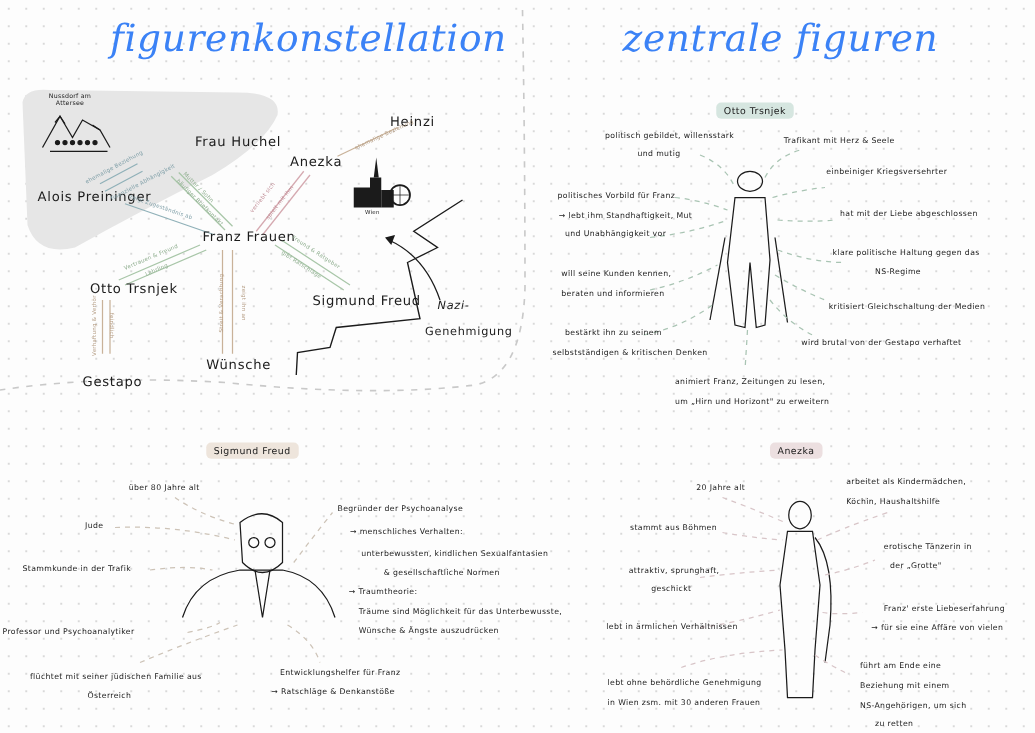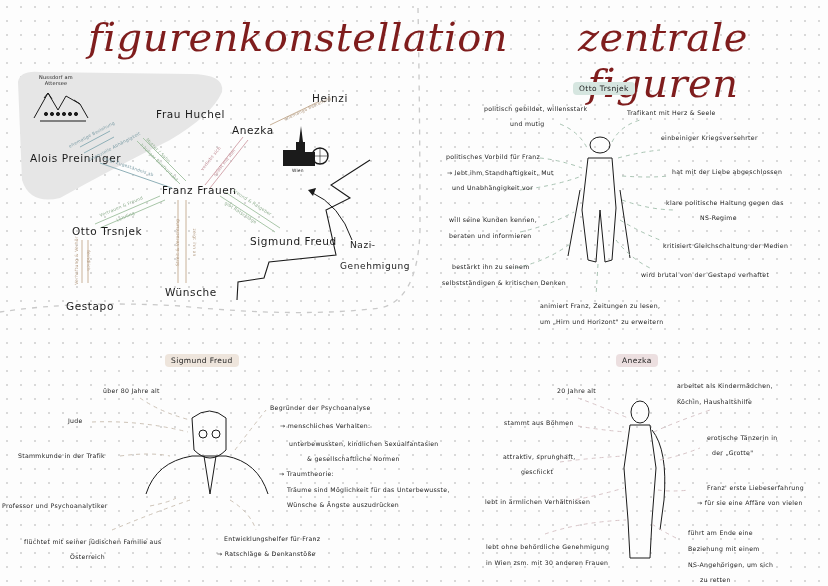--- a/index.html
+++ b/index.html
@@ -1,20 +1,20 @@
 <!DOCTYPE html>
 <html><head>
 <meta charset="utf-8">
 <style>
   html,body{margin:0;padding:0;}
   body{width:828px;height:586px;position:relative;overflow:hidden;background:#fdfdfd;
     font-family:"DejaVu Sans", sans-serif;color:#1b1b1b;
     background-image:radial-gradient(#d9d9d9 0.8px, transparent 1px);background-size:14px 14px;}
   .abs{position:absolute;}
-  .title{font-family:"DejaVu Serif", serif;font-style:italic;font-size:40px;letter-spacing:0.5px;color:#7f1d1d;text-align:center;}
+  .title{font-family:"DejaVu Serif", serif;font-style:italic;font-size:30px;letter-spacing:0.5px;color:#3b82f6;text-align:center;}
   .node{font-size:10.5px;letter-spacing:0.6px;white-space:nowrap;text-align:right;}
   .note{font-size:6.2px;letter-spacing:0.3px;white-space:nowrap;color:#222;}
   .tiny{font-size:4.4px;letter-spacing:0.2px;white-space:nowrap;}
   .badge{font-size:7.5px;padding:2px 6px;border-radius:4px;letter-spacing:0.4px;}
   svg{position:absolute;left:0;top:0;}
 </style>
 </head>
 <body>
 
 <svg width="828" height="586" viewBox="0 0 828 586">
@@ -126,21 +126,21 @@
     <path d="M658 490 Q670 492 690 490"></path>
     <path d="M652 524 Q660 530 680 540"></path>
   </g>
 </svg>
 
 <div class="abs title" style="left:88px;top:14px;">figurenkonstellation</div>
 <div class="abs title" style="left:498px;top:14px;">zentrale figuren</div>
 
 <div class="abs tiny" style="left:36px;top:74px;width:40px;white-space:normal;text-align:center;font-size:5px;">Nussdorf am Attersee</div>
 <div class="abs tiny" style="left:292px;top:168px;">Wien</div>
-<div class="abs node" style="left:350px;top:240px;font-size:9px;">Nazi-</div>
+<div class="abs node" style="left:350px;top:240px;font-size:9px;font-style:italic;">Nazi-</div>
 <div class="abs node" style="left:340px;top:261px;font-size:9px;">Genehmigung</div>
 
 <div class="abs node" style="left:312px;top:92px;">Heinzi</div>
 <div class="abs node" style="left:232px;top:124px;">Anezka</div>
 <div class="abs node" style="left:108px;top:108px;margin-left:48px;">Frau Huchel</div>
 <div class="abs node" style="left:30px;top:152px;">Alois Preininger</div>
 <div class="abs node" style="left:162px;top:184px;">Franz Frauen</div>
 <div class="abs node" style="left:72px;top:225px;">Otto Trsnjek</div>
 <div class="abs node" style="left:250px;top:235px;">Sigmund Freud</div>
 <div class="abs node" style="left:66px;top:300px;">Gestapo</div>

